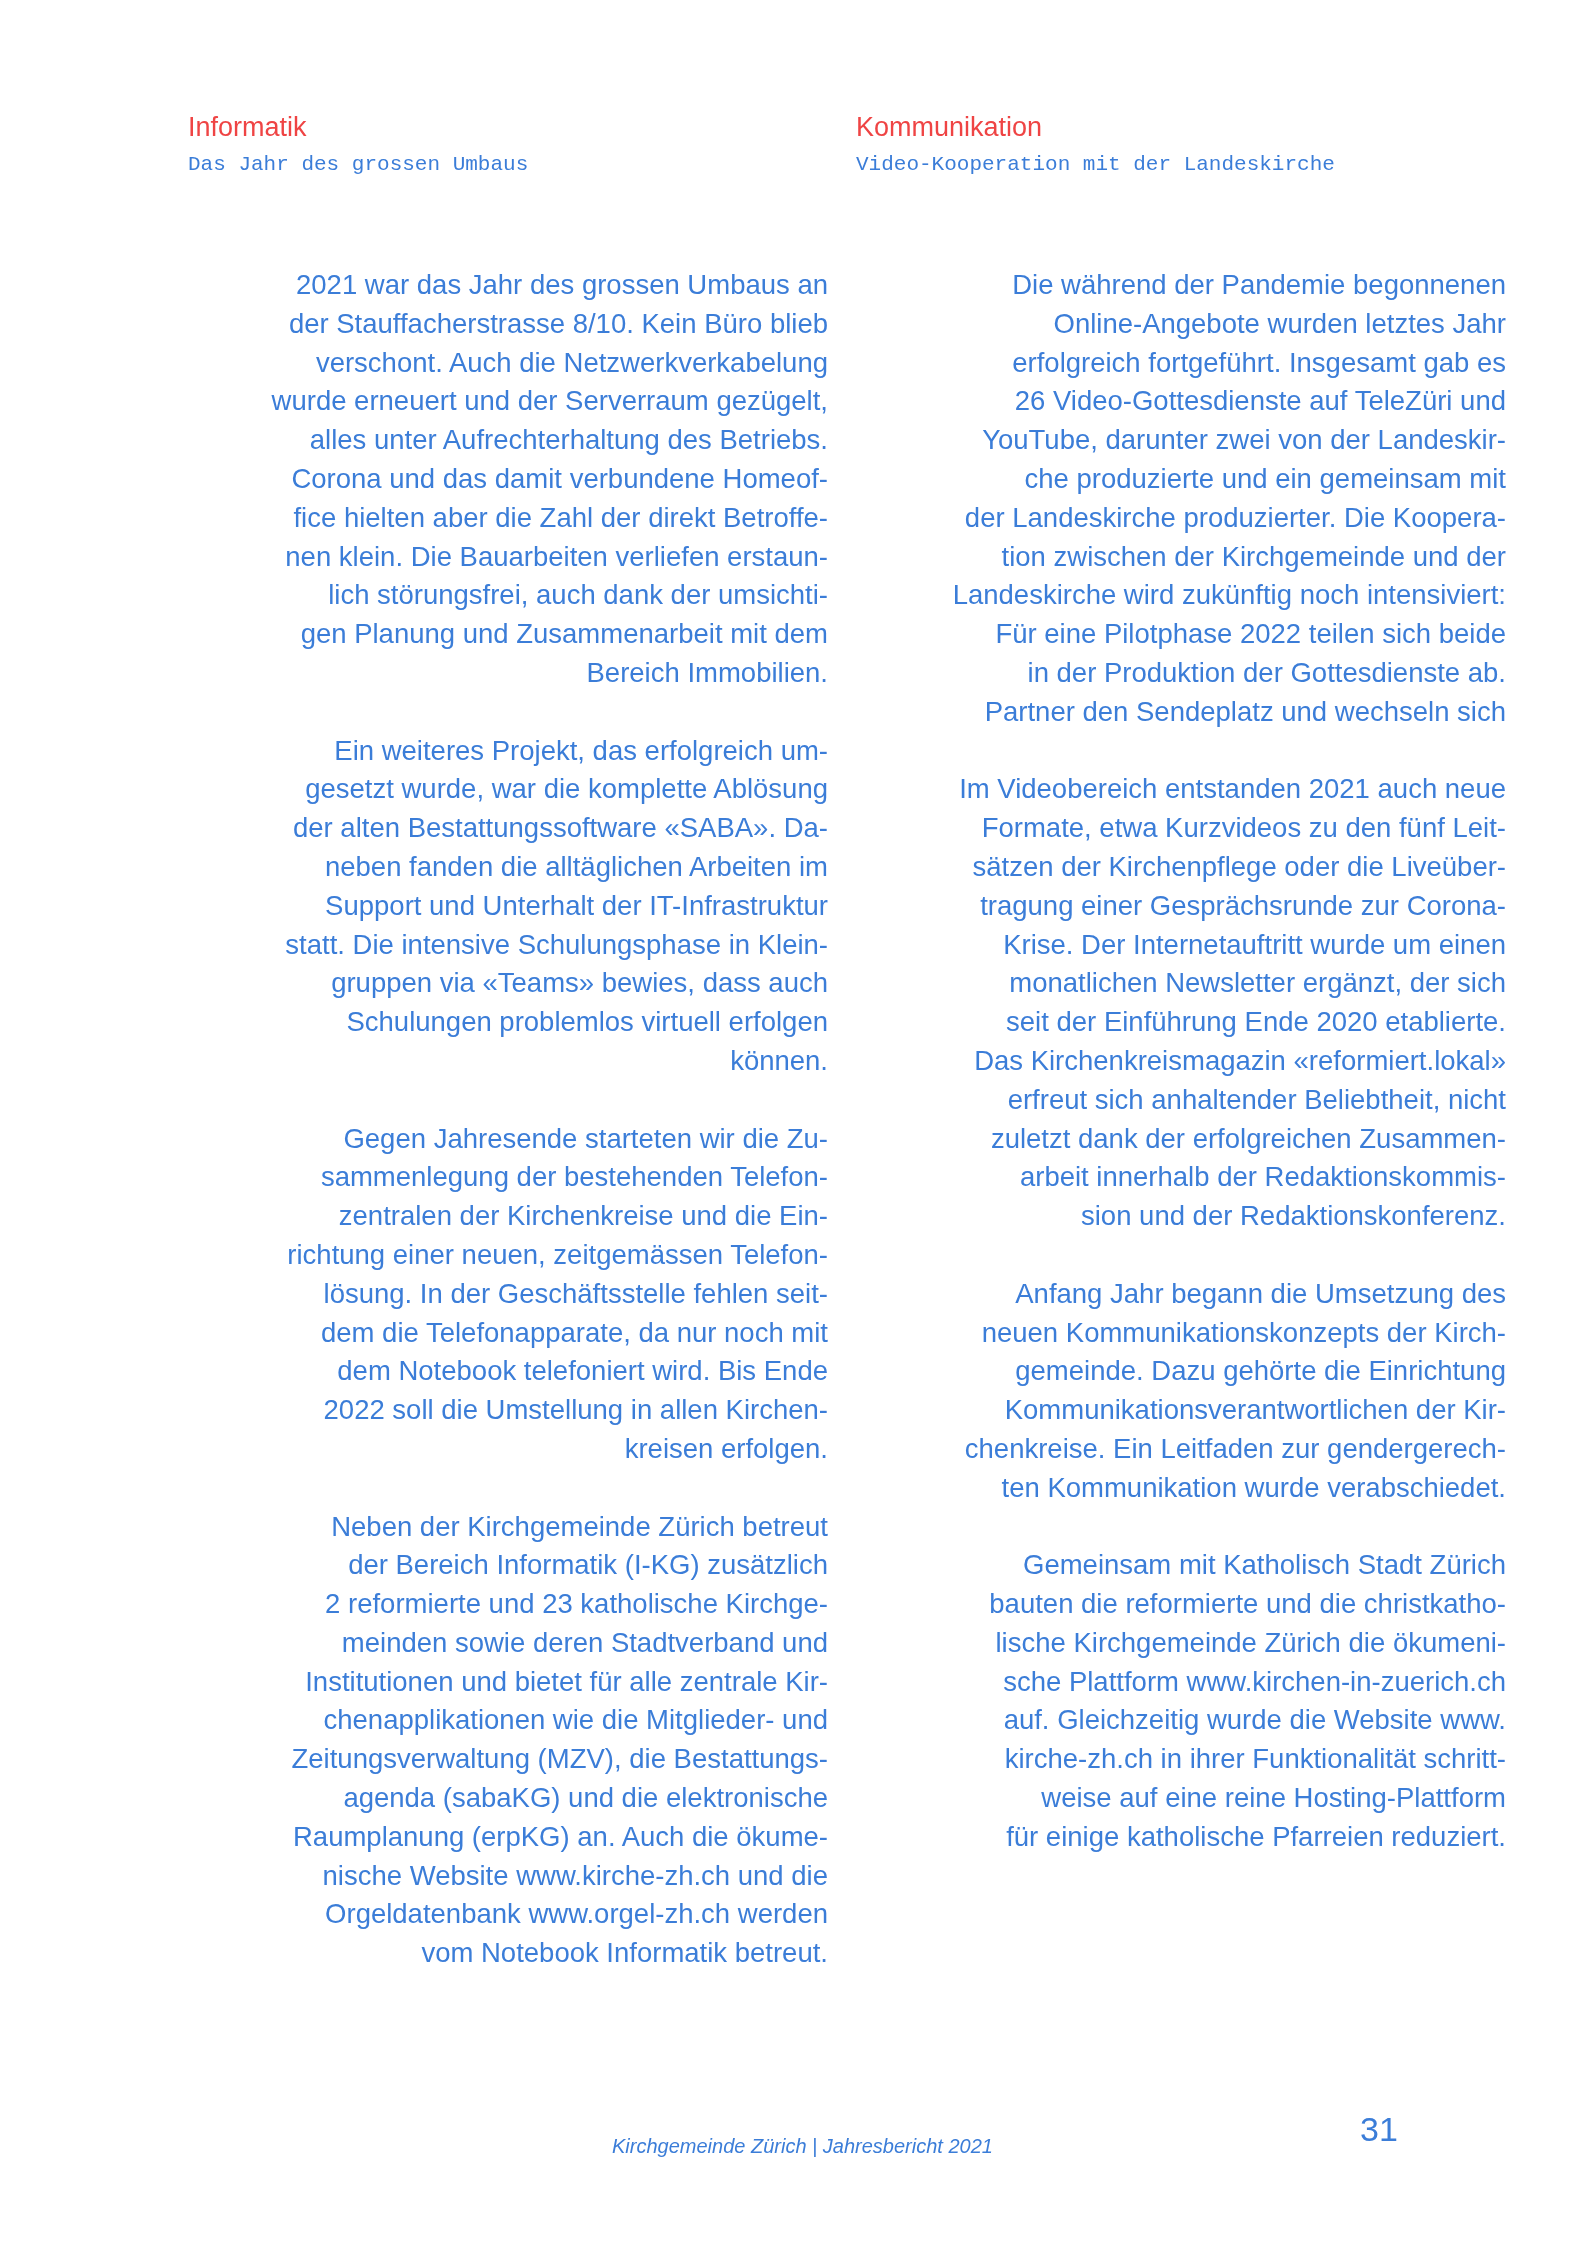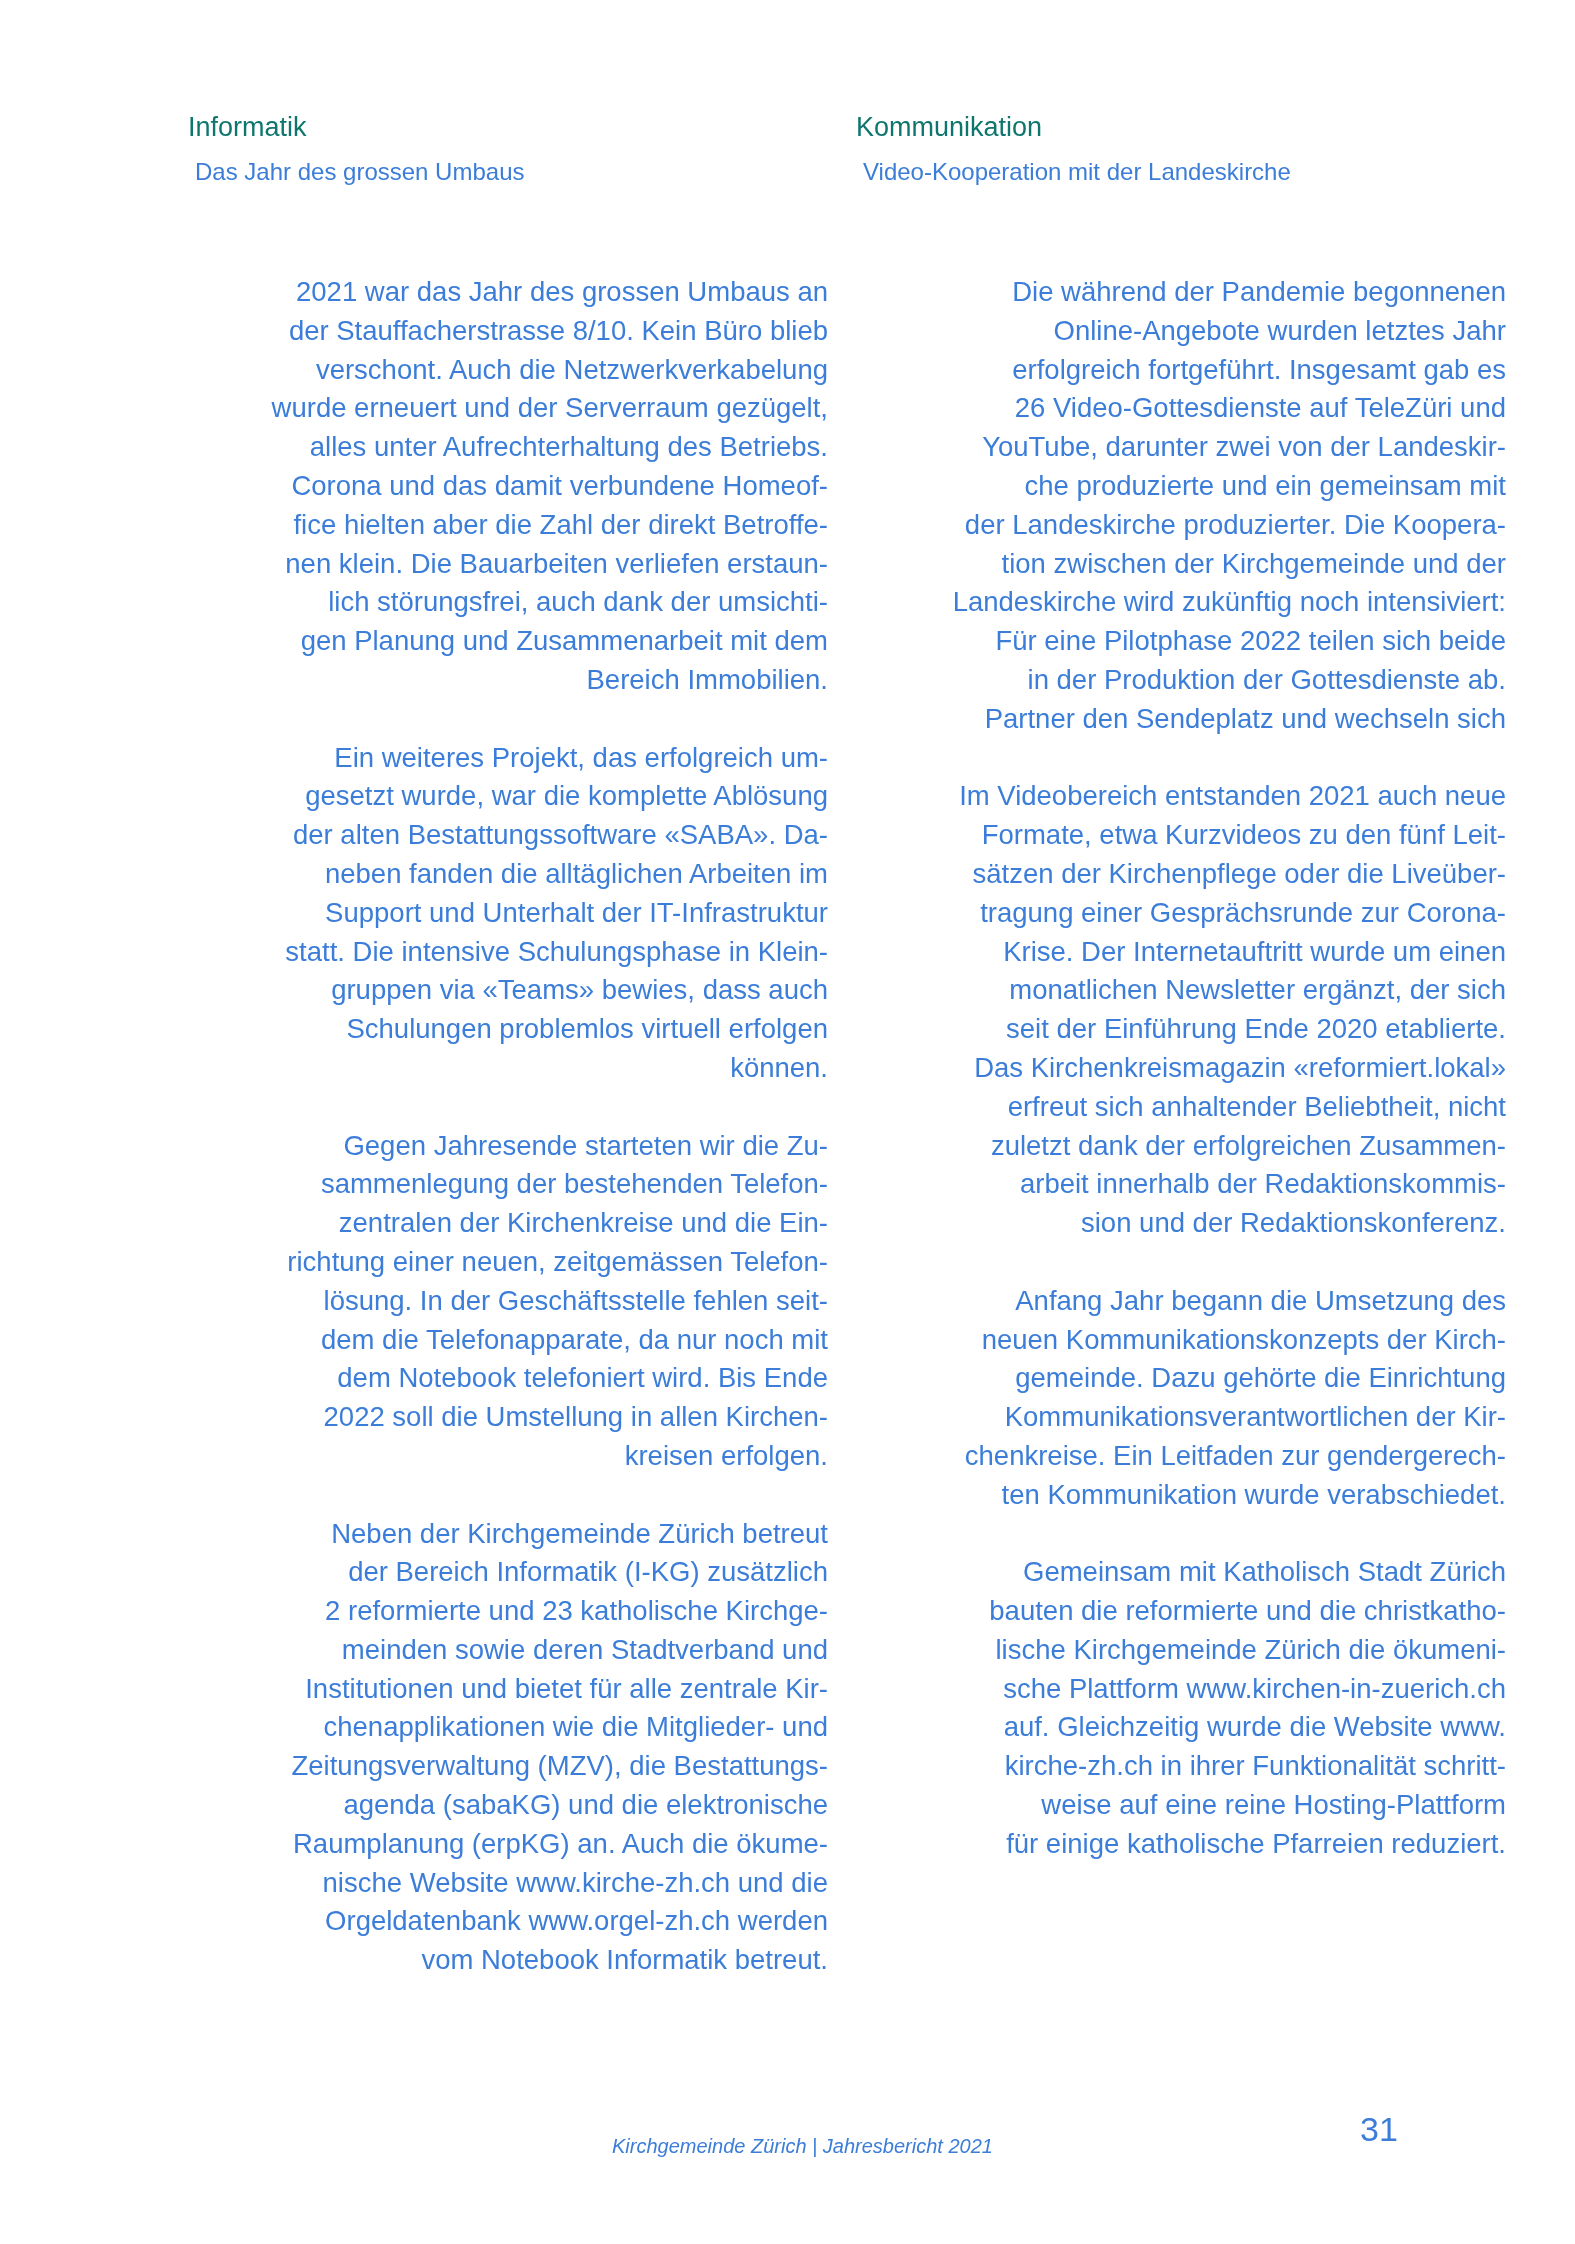--- a/index.html
+++ b/index.html
@@ -1,22 +1,22 @@
 <!DOCTYPE html>
 <html><head>
 <meta charset="utf-8">
 <style>
   html, body { margin: 0; padding: 0; background: #ffffff; }
   body { width: 1575px; height: 2244px; position: relative; overflow: hidden;
          font-family: "Liberation Sans", sans-serif; }
   .col { position: absolute; top: 108px; width: 640px; }
   .col.left { left: 188px; }
   .col.right { left: 856px; width: 650px; }
-  .section-label { font-size: 27px; line-height: 38px; color: #0f766e; margin: 0; font-weight: normal; }
-  .section-subtitle { font-size: 24px; line-height: 38px; color: #3b7dd8; margin: 7px; font-weight: normal; }
+  .section-label { font-size: 27px; line-height: 38px; color: #ef4444; margin: 0; font-weight: normal; }
+  .section-subtitle { font-size: 21px; line-height: 38px; color: #3b7dd8; margin: 0; font-weight: normal; font-family: Liberation Mono, monospace; }
   .body { margin-top: 82px; }
   .para { font-size: 27.5px; line-height: 38.8px; color: #3b7dd8; margin: 0 0 38.8px 0; white-space: nowrap; text-align: right; }
   .para span { display: block; }
   .footer-text { position: absolute; left: 612px; top: 2135px; font-size: 20px; color: #3b7dd8; font-style: italic; }
   .page-number { position: absolute; left: 1360px; top: 2112px; font-size: 34px; color: #3b7dd8; line-height: 1; }
 </style>
 </head>
 <body>
 
 <div class="col left">

